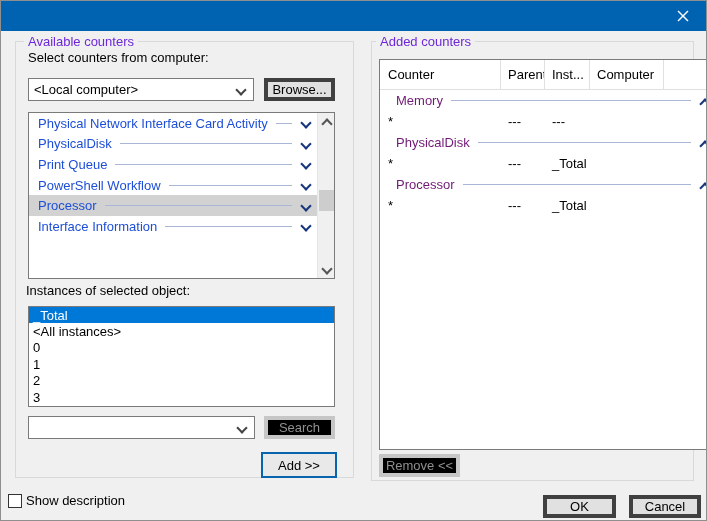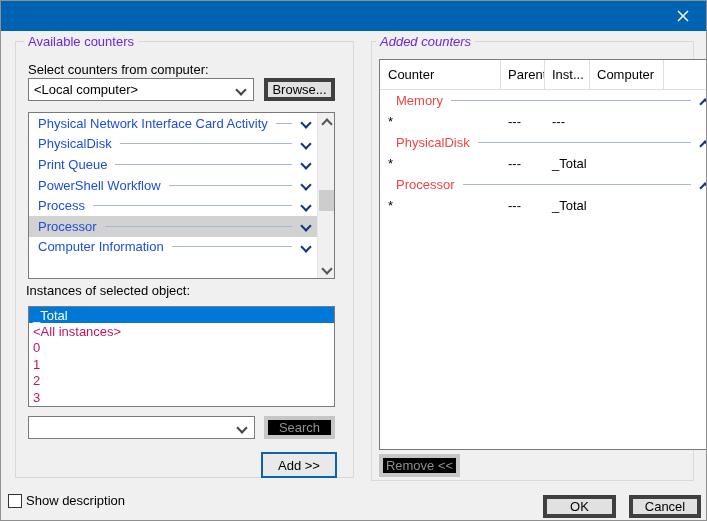--- a/index.html
+++ b/index.html
@@ -6,23 +6,23 @@
   *{box-sizing:border-box;font-family:"Liberation Sans",sans-serif;}
   .dialog{position:relative;width:707px;height:521px;background:#f0f0f0;border:1px solid #8f8f8f;overflow:hidden;}
   
   .titlebar{position:absolute;left:0;top:0;width:100%;height:30px;background:#0063b1;}
   .close-btn{position:absolute;right:0;top:0;width:46px;height:30px;display:flex;align-items:center;justify-content:center;cursor:pointer;}
   
   .group{position:absolute;border:1px solid #d9d9d9;background:#f0f0f0;}
   .group-label{position:absolute;top:-8px;left:8px;background:#f0f0f0;padding:0 4px;font-size:13px;color:#6d28d9;line-height:15px;}
   .avail{left:14px;top:40px;width:339px;height:437px;}
   .added{left:370px;top:40px;width:323px;height:440px;}
-  .added .group-label{left:4px;font-style:italic;}
+  .added .group-label{left:4px;}
   .lbl{font-size:13px;color:#000;}
-  .select-lbl{position:absolute;left:12px;top:20px;}
+  .select-lbl{position:absolute;left:12px;top:8px;}
   .inst-lbl{position:absolute;left:10px;top:241px;}
   
   .combo{position:absolute;background:#fff;border:1px solid #7a7a7a;display:flex;align-items:center;font-size:13px;}
   .computer-combo{left:12px;top:36px;width:226px;height:23px;}
   .search-combo{left:12px;top:374px;width:227px;height:23px;}
   .combo .combo-text{flex:1;padding-left:5px;white-space:nowrap;overflow:hidden;}
   
   .chev{display:inline-block;width:10px;height:10px;position:relative;flex:none;}
   .chev::before{content:"";position:absolute;left:2px;top:1px;width:6px;height:6px;border-right:2px solid currentColor;border-bottom:2px solid currentColor;transform:rotate(45deg);}
   .chev.up::before{transform:rotate(-135deg);top:4px;}
@@ -45,32 +45,32 @@
   .crow .cname{font-size:13px;color:#1d4ed8;white-space:nowrap;}
   .crow .dash{flex:1;border-top:1px solid #a9b6d6;margin:0 8px;}
   .crow.selected{background:#d2d2d2;}
   .sb{position:absolute;right:0;top:0;bottom:0;width:17px;background:#f0f0f0;border-left:1px solid #e5e5e5;}
   .sb .arr{position:absolute;left:3px;width:11px;height:11px;}
   .sb .arr.top{top:3px;}
   .sb .arr.bottom{bottom:3px;}
   .sb .thumb{position:absolute;left:1px;width:15px;top:77px;height:21px;background:#cdcdcd;}
   
   .instances{left:12px;top:264px;width:307px;height:101px;overflow:hidden;}
-  .irow{height:16.4px;display:flex;align-items:center;padding-left:4px;font-size:13px;color:#be185d;}
+  .irow{height:16.4px;display:flex;align-items:center;padding-left:4px;font-size:13px;color:#000000;}
   .irow.selected{background:#0078d7;color:#fff;}
   
   .table{position:absolute;left:7px;top:17px;width:341px;height:391px;background:#fff;border:1px solid #7a7a7a;}
   .thead{display:flex;height:30px;border-bottom:1px solid #e0e0e0;}
   .th{font-size:13px;color:#000;display:flex;align-items:center;border-right:1px solid #e0e0e0;padding-left:8px;white-space:nowrap;overflow:hidden;}
   .th.c1{width:121px;}
   .th.c2{width:44px;padding-left:7px;}
   .th.c3{width:45px;padding-left:7px;}
   .th.c4{width:74px;padding-left:7px;}
   .grow{height:21px;display:flex;align-items:center;padding-left:16px;padding-right:10px;}
-  .grow .gname{font-size:13px;color:#ef4444;white-space:nowrap;}
+  .grow .gname{font-size:13px;color:#701a75;white-space:nowrap;}
   .grow .dash{flex:1;border-top:1px solid #a9b6d6;margin:0 8px;}
   .drow{height:21px;display:flex;align-items:center;font-size:13px;color:#000;}
   .drow .d1{width:121px;padding-left:8px;}
   .drow .d2{width:44px;padding-left:7px;}
   .drow .d3{width:45px;padding-left:7px;}
   .drow .d4{width:74px;padding-left:7px;}
   
   .checkbox{position:absolute;left:7px;top:493px;width:14px;height:14px;background:#fff;border:1px solid #333;}
   .cb-lbl{position:absolute;left:25px;top:492px;}
 </style>
@@ -113,32 +113,27 @@
       <div class="crow">
         <span class="cname">Print Queue</span>
         <span class="dash"></span>
         <span class="chev navy"></span>
       </div>
       <div class="crow">
         <span class="cname">PowerShell Workflow</span>
         <span class="dash"></span>
         <span class="chev navy"></span>
       </div>
-      <div class="crow">
-        <span class="cname">Process</span>
-        <span class="dash"></span>
-        <span class="chev navy"></span>
-      </div>
       <div class="crow selected">
         <span class="cname">Processor</span>
         <span class="dash"></span>
         <span class="chev navy"></span>
       </div>
       <div class="crow">
-        <span class="cname">Computer Information</span>
+        <span class="cname">Interface Information</span>
         <span class="dash"></span>
         <span class="chev navy"></span>
       </div>
       <div class="sb">
         <span class="chev up sbarrow arr top"></span>
         <div class="thumb"></div>
         <span class="chev sbarrow arr bottom"></span>
       </div>
     </div>
 

